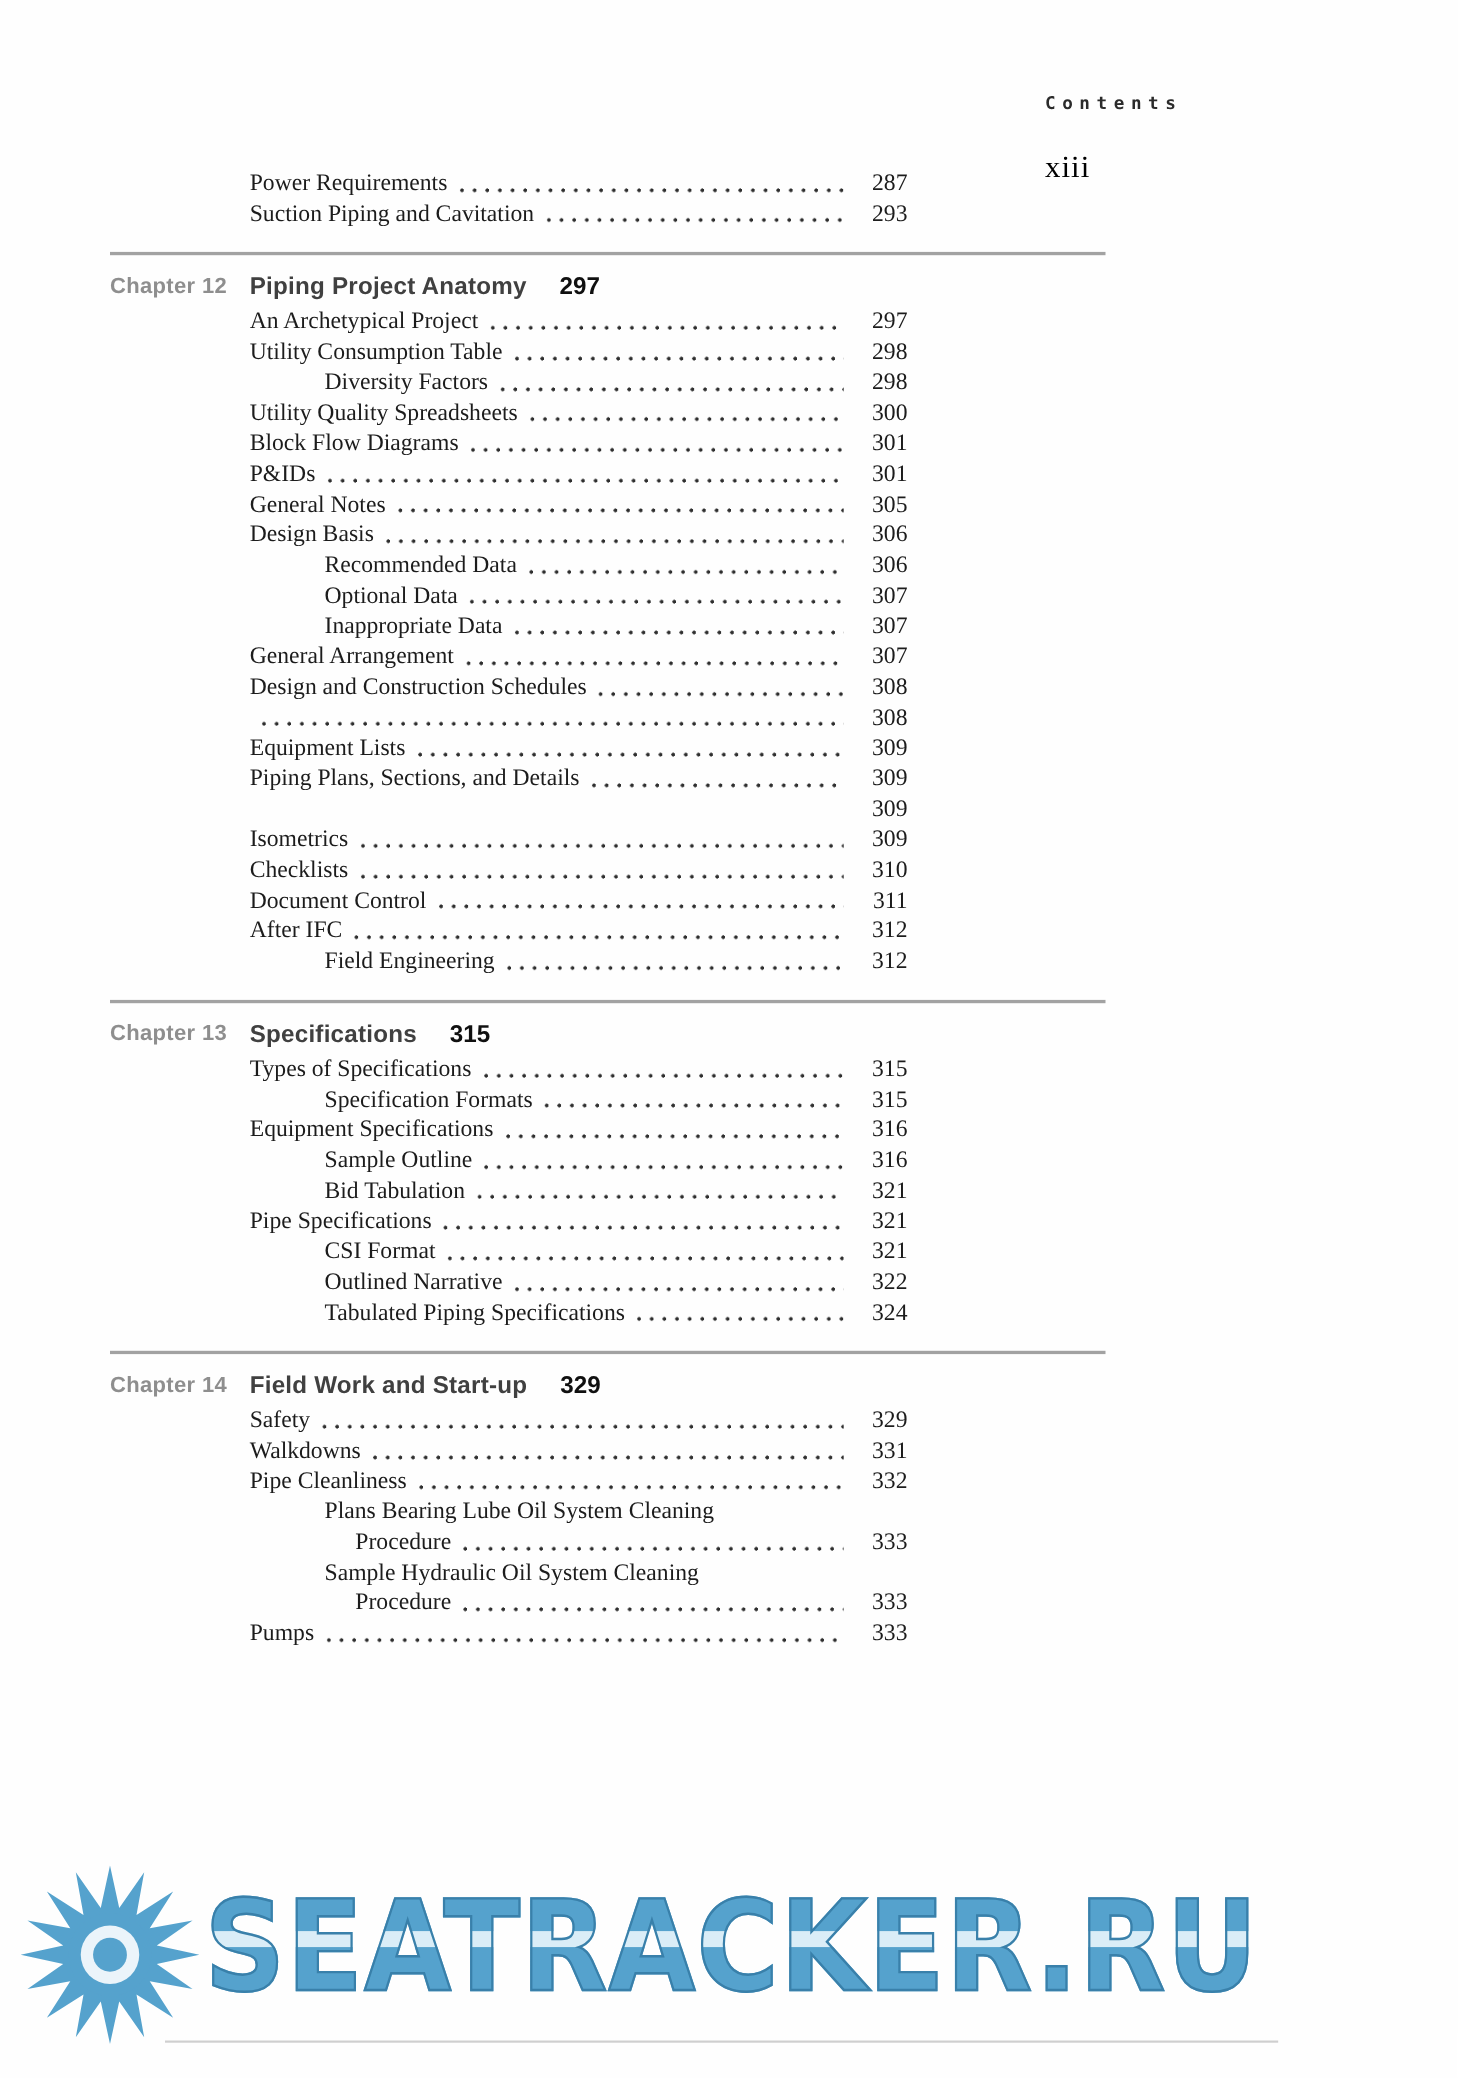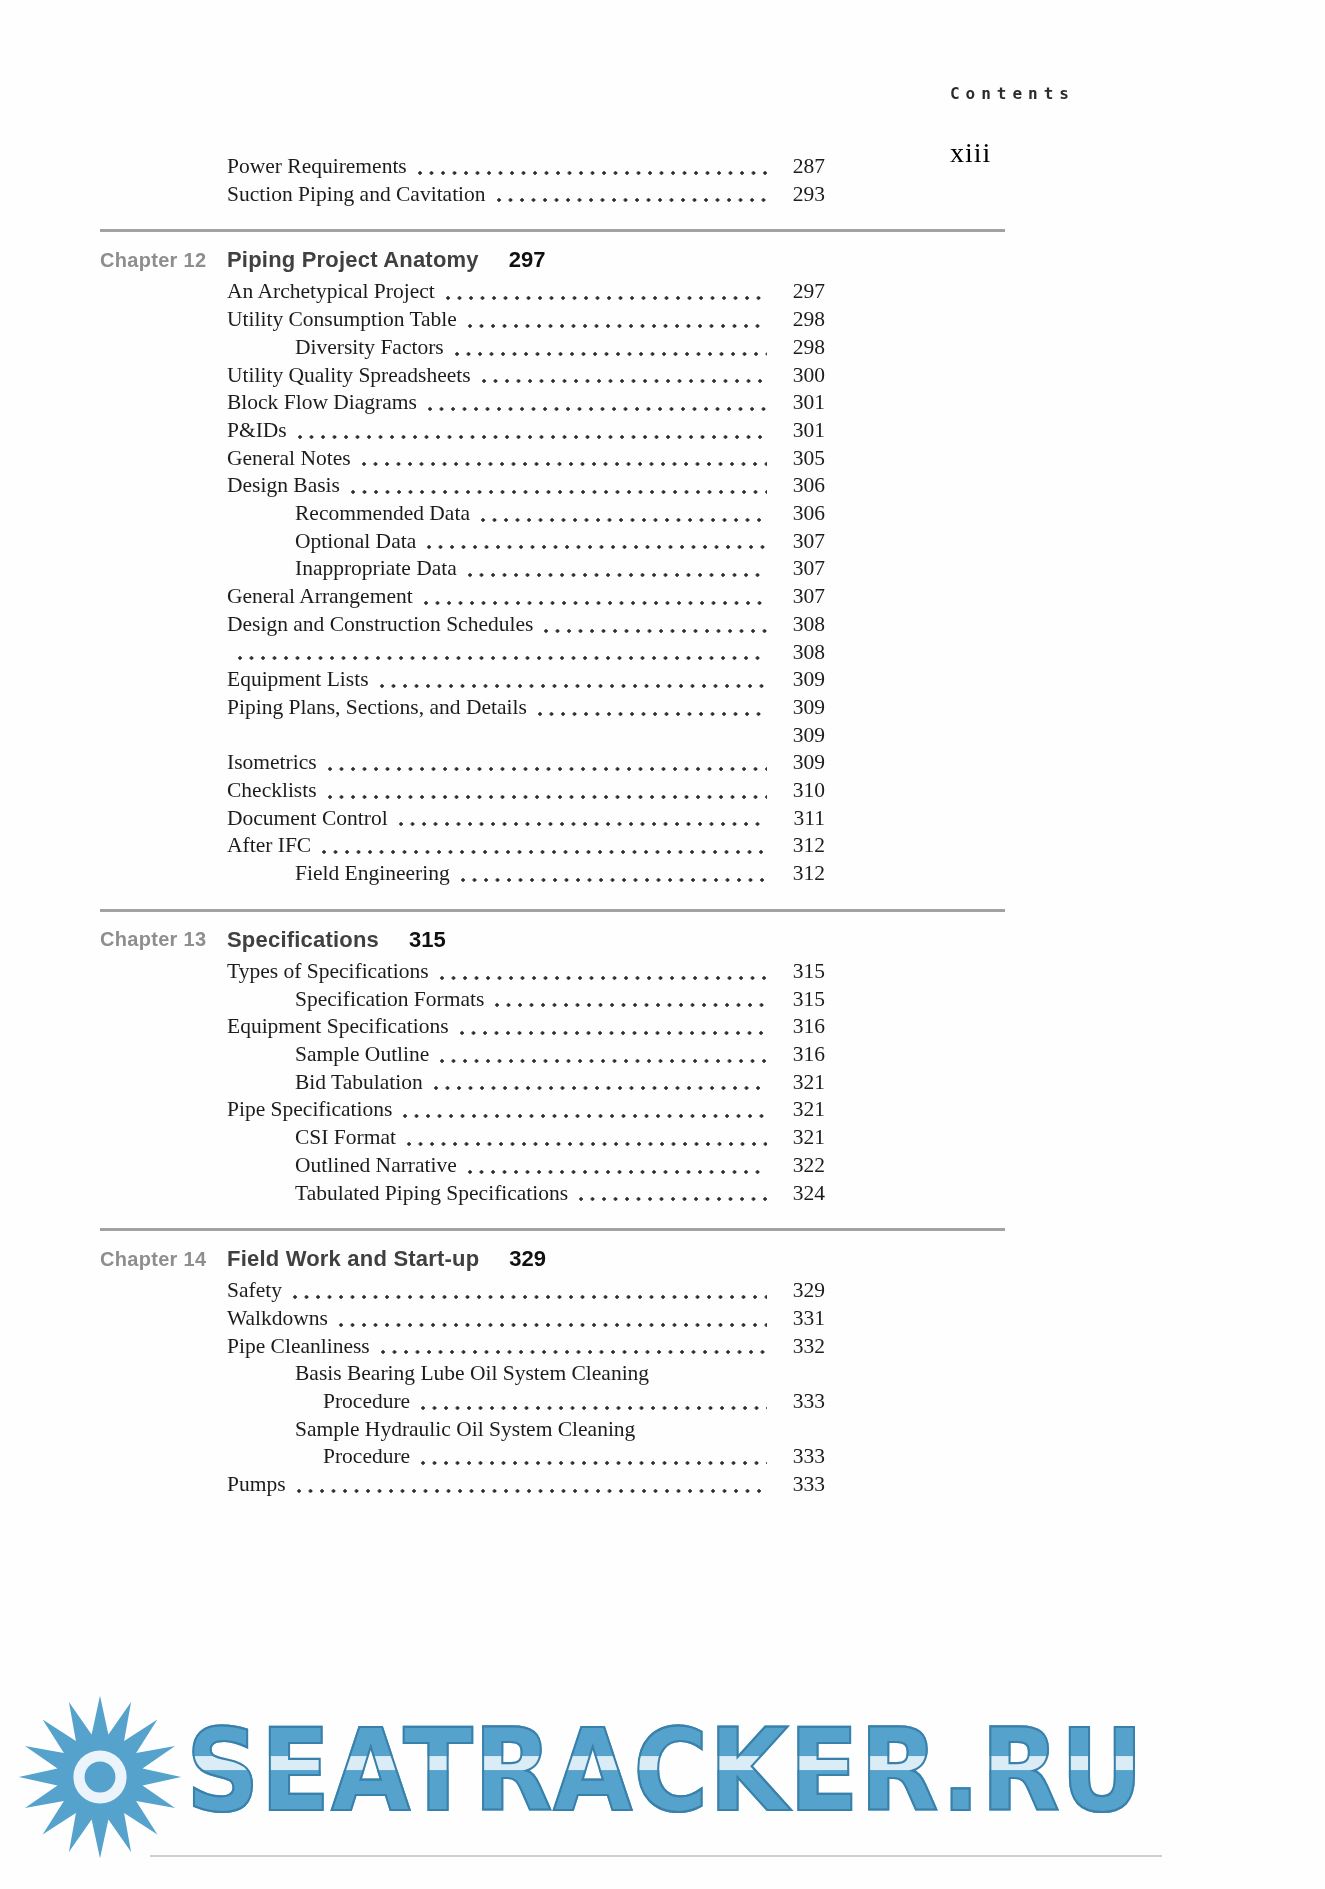--- a/index.html
+++ b/index.html
@@ -301,21 +301,21 @@
           <span class="t">Walkdowns</span>
           <span class="leader"></span>
           <span class="pg">331</span>
         </div>
         <div class="entry lvl1">
           <span class="t">Pipe Cleanliness</span>
           <span class="leader"></span>
           <span class="pg">332</span>
         </div>
         <div class="entry lvl2">
-          <span class="t">Basis Bearing Lube Oil System Cleaning</span>
+          <span class="t">Plans Bearing Lube Oil System Cleaning</span>
         </div>
         <div class="entry lvl3">
           <span class="t">Procedure</span>
           <span class="leader"></span>
           <span class="pg">333</span>
         </div>
         <div class="entry lvl2">
           <span class="t">Sample Hydraulic Oil System Cleaning</span>
         </div>
         <div class="entry lvl3">

